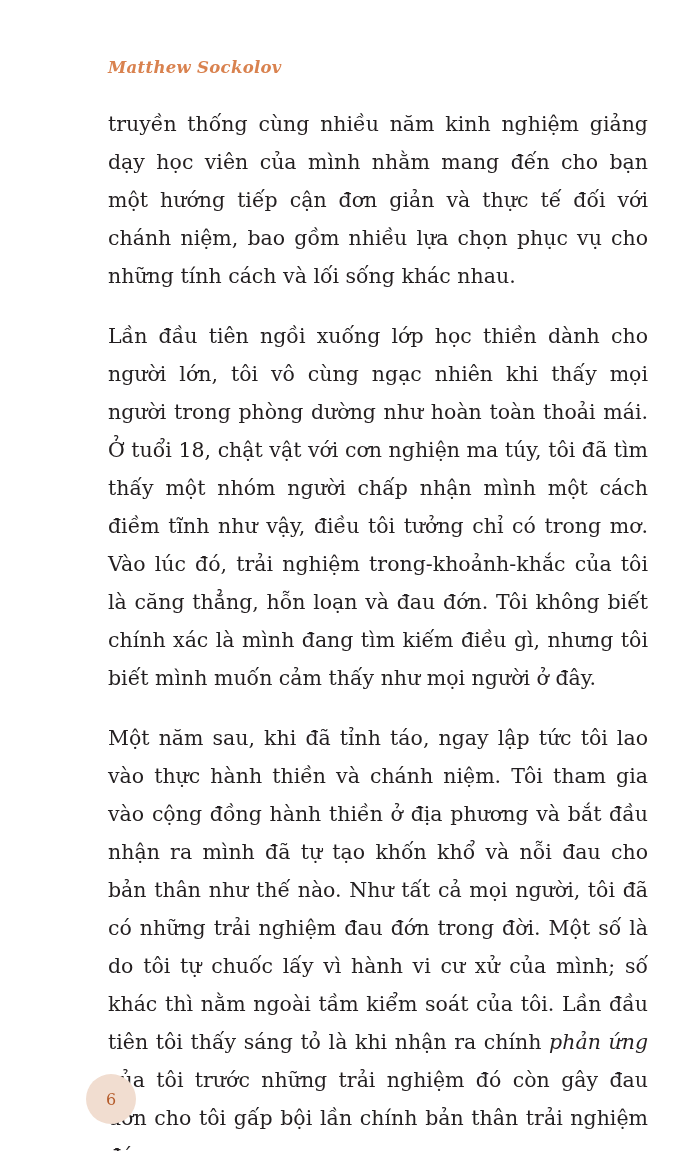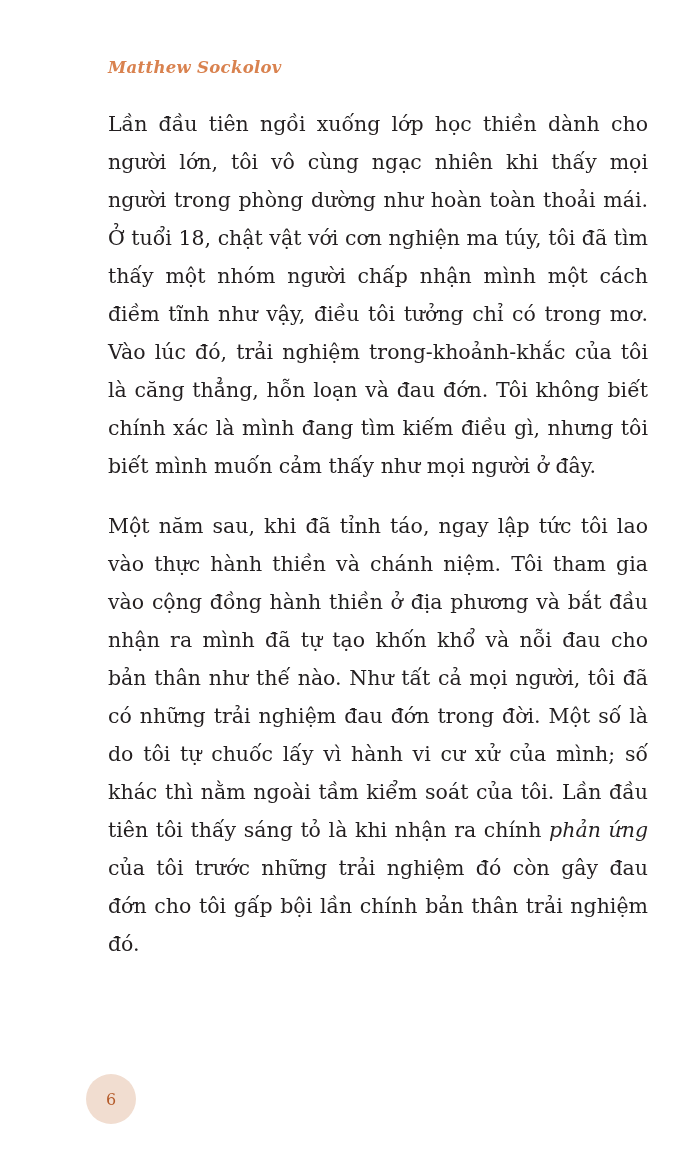--- a/index.html
+++ b/index.html
@@ -72,20 +72,21 @@
   }
 </style>
 </head>
 <body>
 
 <div class="page">
 
   <div class="running-head">Matthew Sockolov</div>
 
   <div class="body-text" id="body-text">
+      <p><span>truyền thống cùng nhiều năm kinh nghiệm giảng dạy học viên của mình nhằm mang đến cho bạn một hướng tiếp cận đơn giản và thực tế đối với chánh niệm, bao gồm nhiều lựa chọn phục vụ cho những tính cách và lối sống khác nhau.</span></p>
       <p><span>Lần đầu tiên ngồi xuống lớp học thiền dành cho người lớn, tôi vô cùng ngạc nhiên khi thấy mọi người trong phòng dường như hoàn toàn thoải mái. Ở tuổi 18, chật vật với cơn nghiện ma túy, tôi đã tìm thấy một nhóm người chấp nhận mình một cách điềm tĩnh như vậy, điều tôi tưởng chỉ có trong mơ. Vào lúc đó, trải nghiệm trong-khoảnh-khắc của tôi là căng thẳng, hỗn loạn và đau đớn. Tôi không biết chính xác là mình đang tìm kiếm điều gì, nhưng tôi biết mình muốn cảm thấy như mọi người ở đây.</span></p>
       <p><span>Một năm sau, khi đã tỉnh táo, ngay lập tức tôi lao vào thực hành thiền và chánh niệm. Tôi tham gia vào cộng đồng hành thiền ở địa phương và bắt đầu nhận ra mình đã tự tạo khốn khổ và nỗi đau cho bản thân như thế nào. Như tất cả mọi người, tôi đã có những trải nghiệm đau đớn trong đời. Một số là do tôi tự chuốc lấy vì hành vi cư xử của mình; số khác thì nằm ngoài tầm kiểm soát của tôi. Lần đầu tiên tôi thấy sáng tỏ là khi nhận ra chính </span><span class="em">phản ứng</span><span> của tôi trước những trải nghiệm đó còn gây đau đớn cho tôi gấp bội lần chính bản thân trải nghiệm đó.</span></p>
     </div>
 
   <div class="folio">
     <span class="folio-num">6</span>
   </div>
 
 </div>
 

